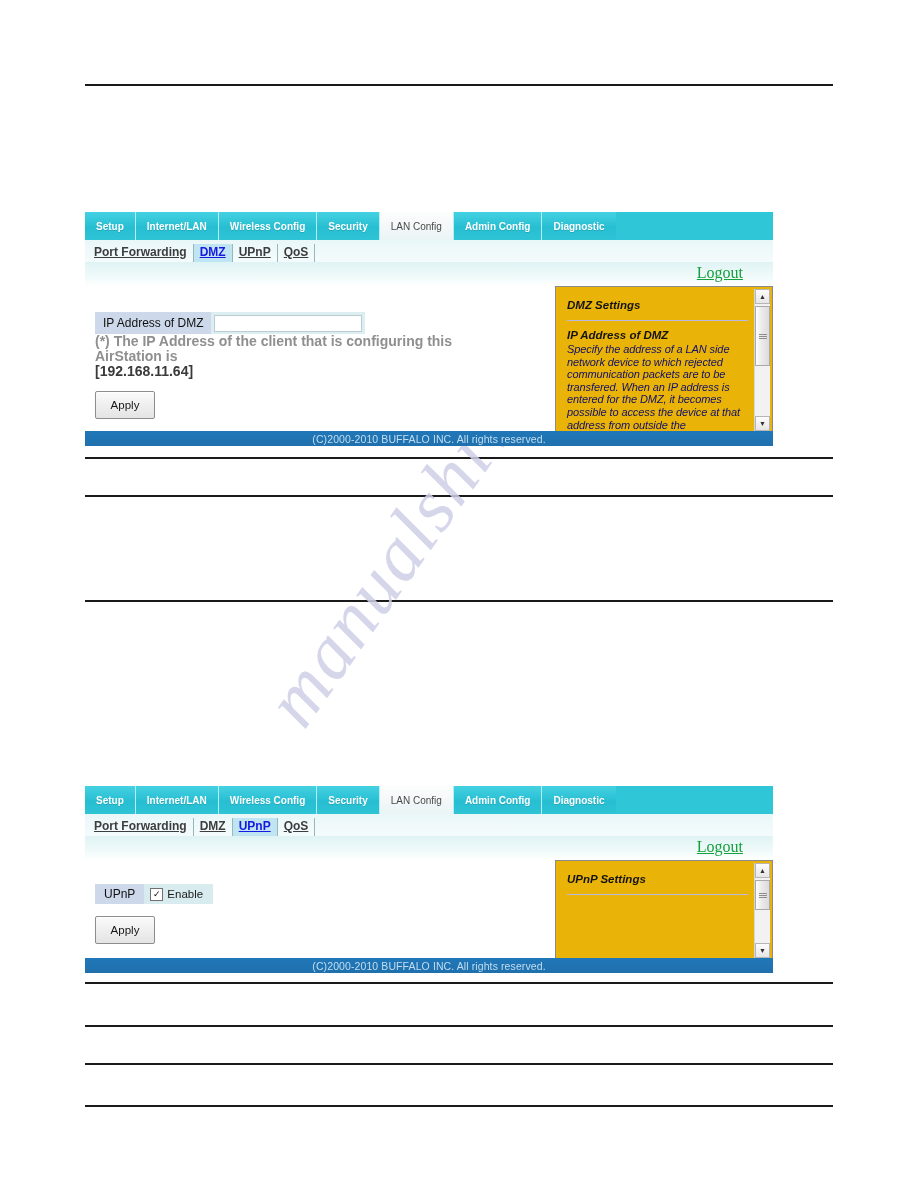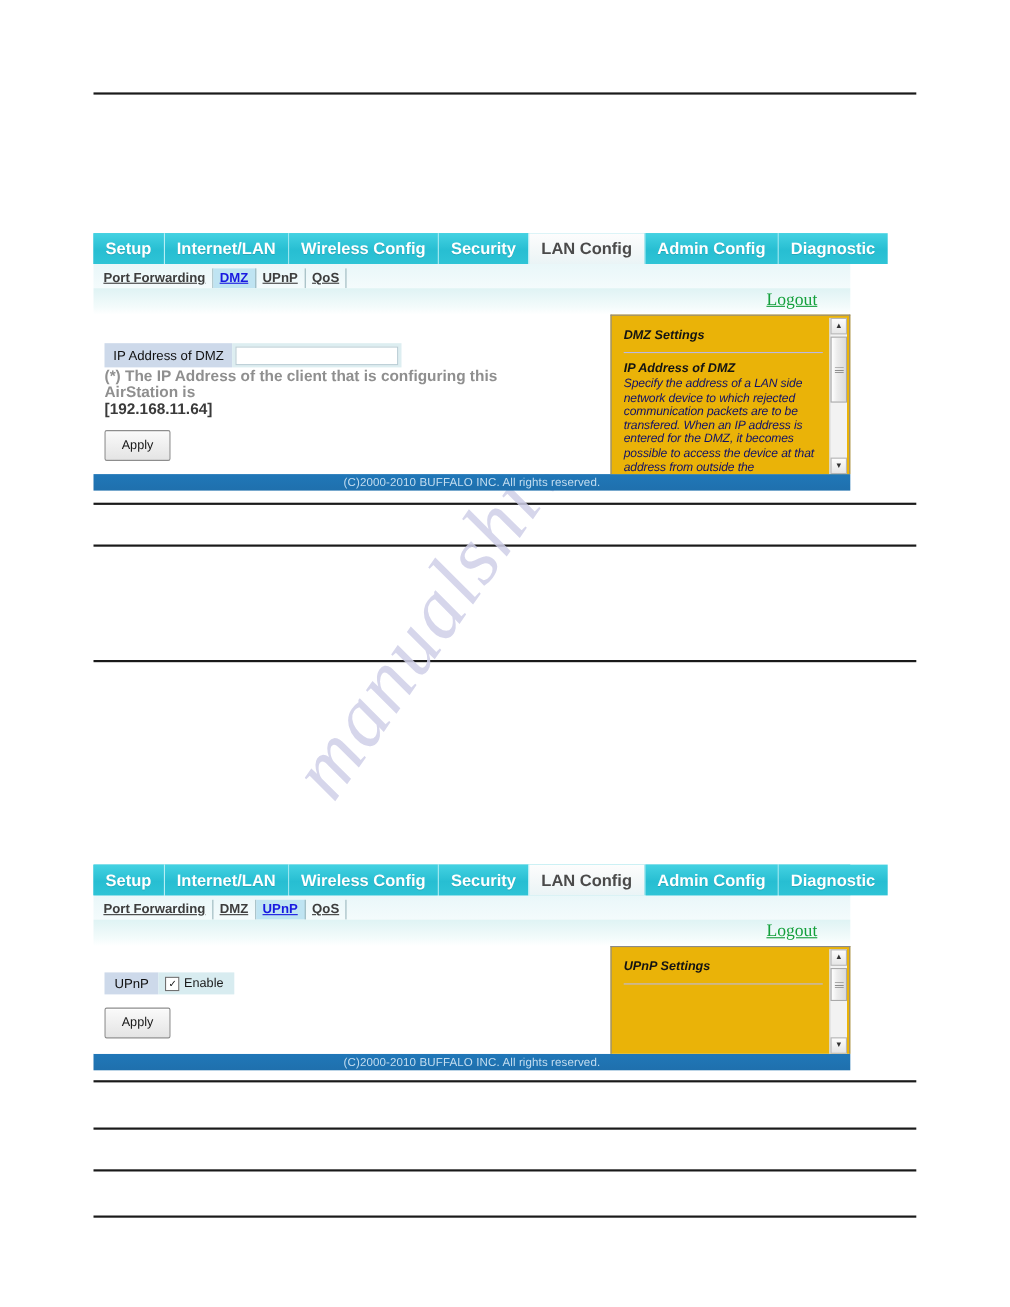--- a/index.html
+++ b/index.html
@@ -62,34 +62,34 @@
     background: #2fc6d8;
     align-items: stretch;
   }
   .tab {
     flex: 0 0 auto;
     display: flex;
     align-items: center;
     justify-content: center;
     padding: 0 11px;
     color: #ffffff;
-    font-size: 15px;
+    font-size: 10px;
     font-weight: bold;
     background: linear-gradient(180deg,#44d2e2 0%, #27bed2 55%, #2ec4d6 100%);
     border-right: 1px solid #b7eef5;
     box-sizing: border-box;
     white-space: nowrap;
     text-shadow: 0 1px 0 rgba(0,0,0,.12);
   }
   .tab:last-child { border-right: none; }
   .tab.active {
     background: linear-gradient(180deg,#fdfdfd 0%, #f2f7f8 60%, #eaf4f6 100%);
     color: #4a4a4a;
     text-shadow: none;
-    font-weight: bold;
+    font-weight: normal;
     align-items: center;
   }
 
   
   .subtabrow {
     display: flex;
     align-items: flex-end;
     height: 22px;
     background: linear-gradient(180deg,#e9f7f9 0%, #f4fbfc 100%);
     padding-left: 3px;

